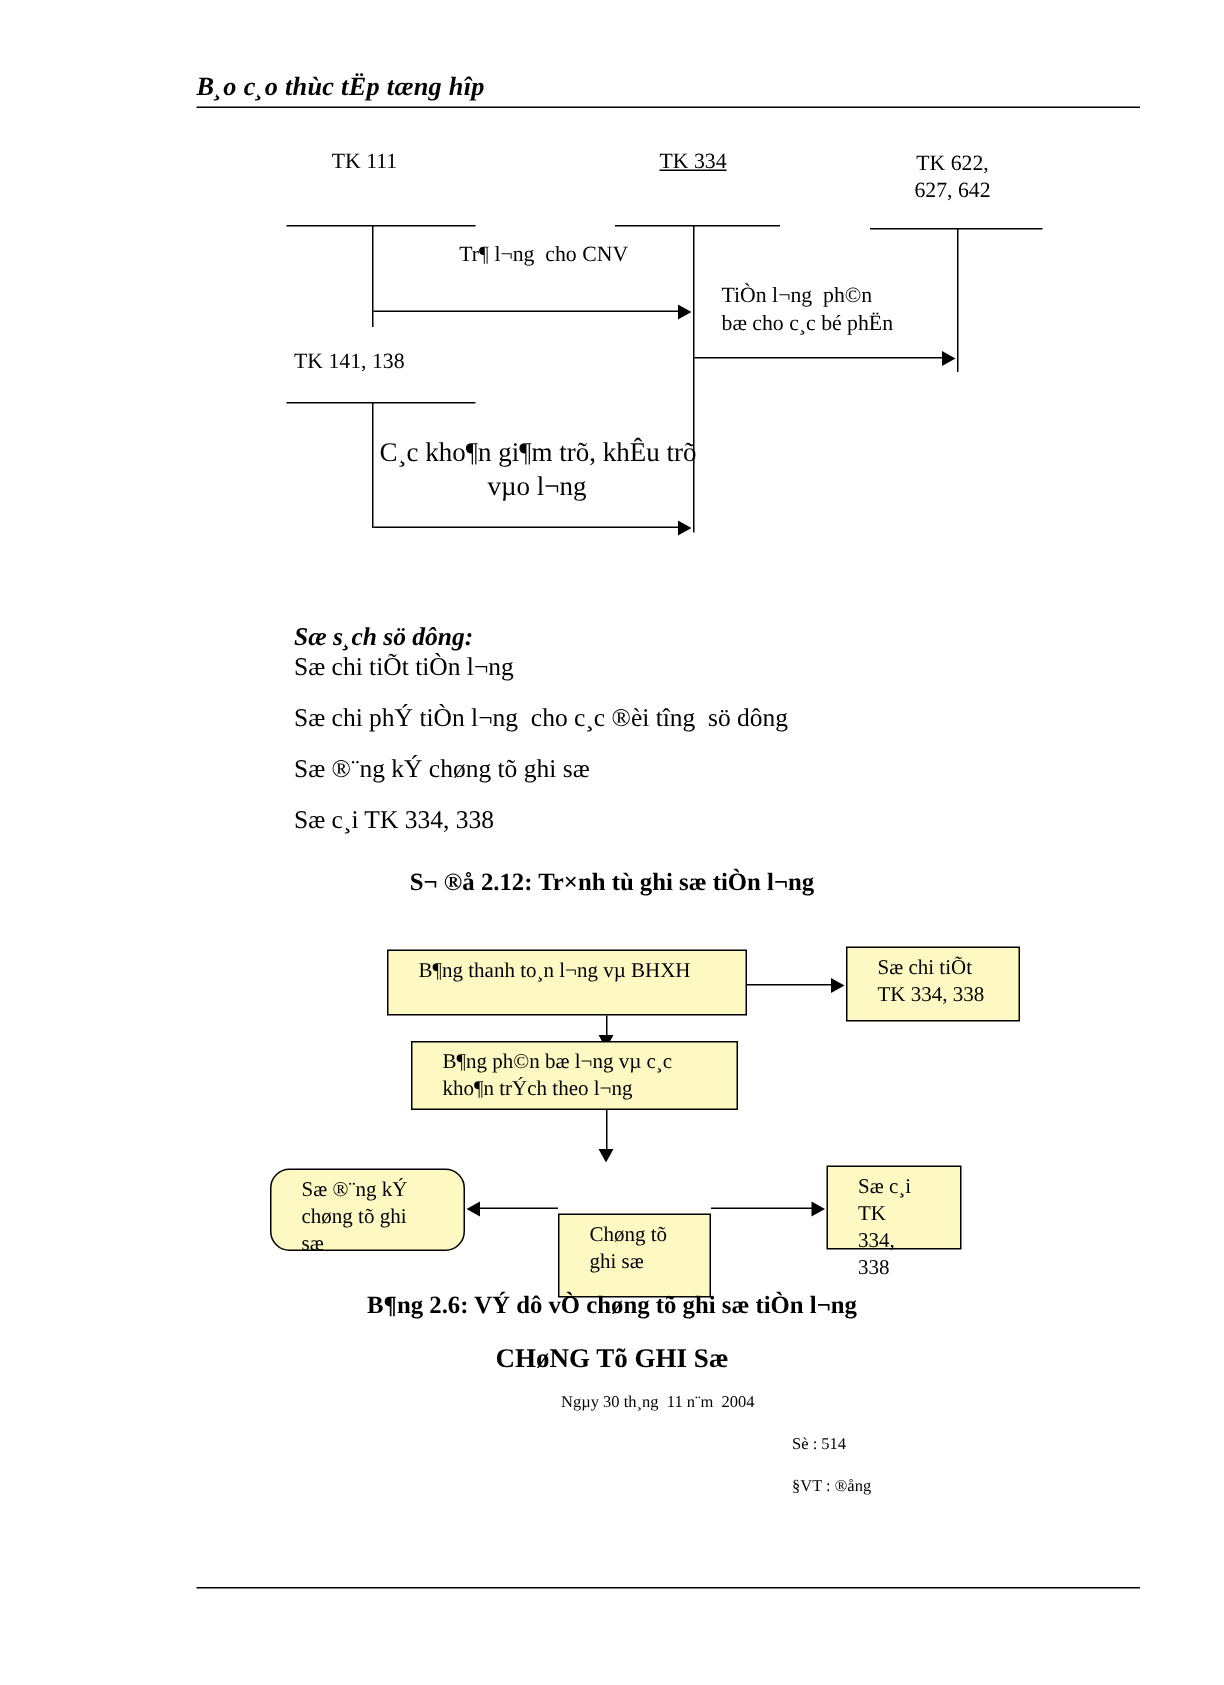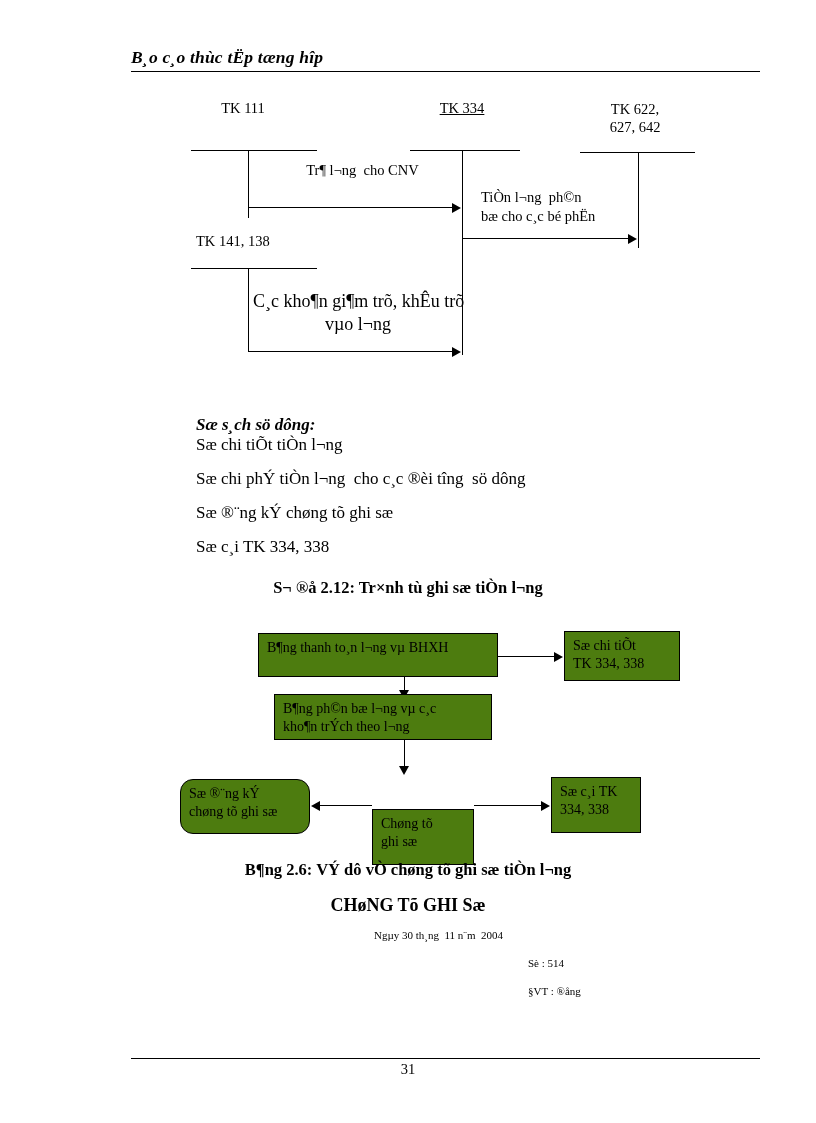--- a/index.html
+++ b/index.html
@@ -116,23 +116,23 @@
     border-right: 9px solid #000;
   }
 
   
   .fbox {
     position: absolute;
     border: 1.4px solid #000;
     box-sizing: border-box;
     font-size: 14px;
     line-height: 1.28;
-    padding: 5px 8px;
+    padding: 5px 20px;
     white-space: pre-line;
-    background: #4d7c0f;
+    background: #fef9c3;
   }
 
   
   .list-line {
     position: absolute;
     left: 196px;
     font-size: 17px;
     white-space: pre;
     margin-top: 20px;
   }
@@ -267,15 +267,14 @@
 
   <div class="caption-big" style="top:895px;">CHøNG Tõ GHI Sæ</div>
 
   <div class="doc-meta" style="left:374px; top:929px;">Ngµy 30 th¸ng  11 n¨m  2004</div>
 
   <div class="doc-meta" style="left:528px; top:957px;">Sè : 514</div>
 
   <div class="doc-meta" style="left:528px; top:985px;">§VT : ®ång</div>
 
   <div class="footer-rule"></div>
-  <div class="page-number">31</div>
 
 </div>
 
 </body></html>

